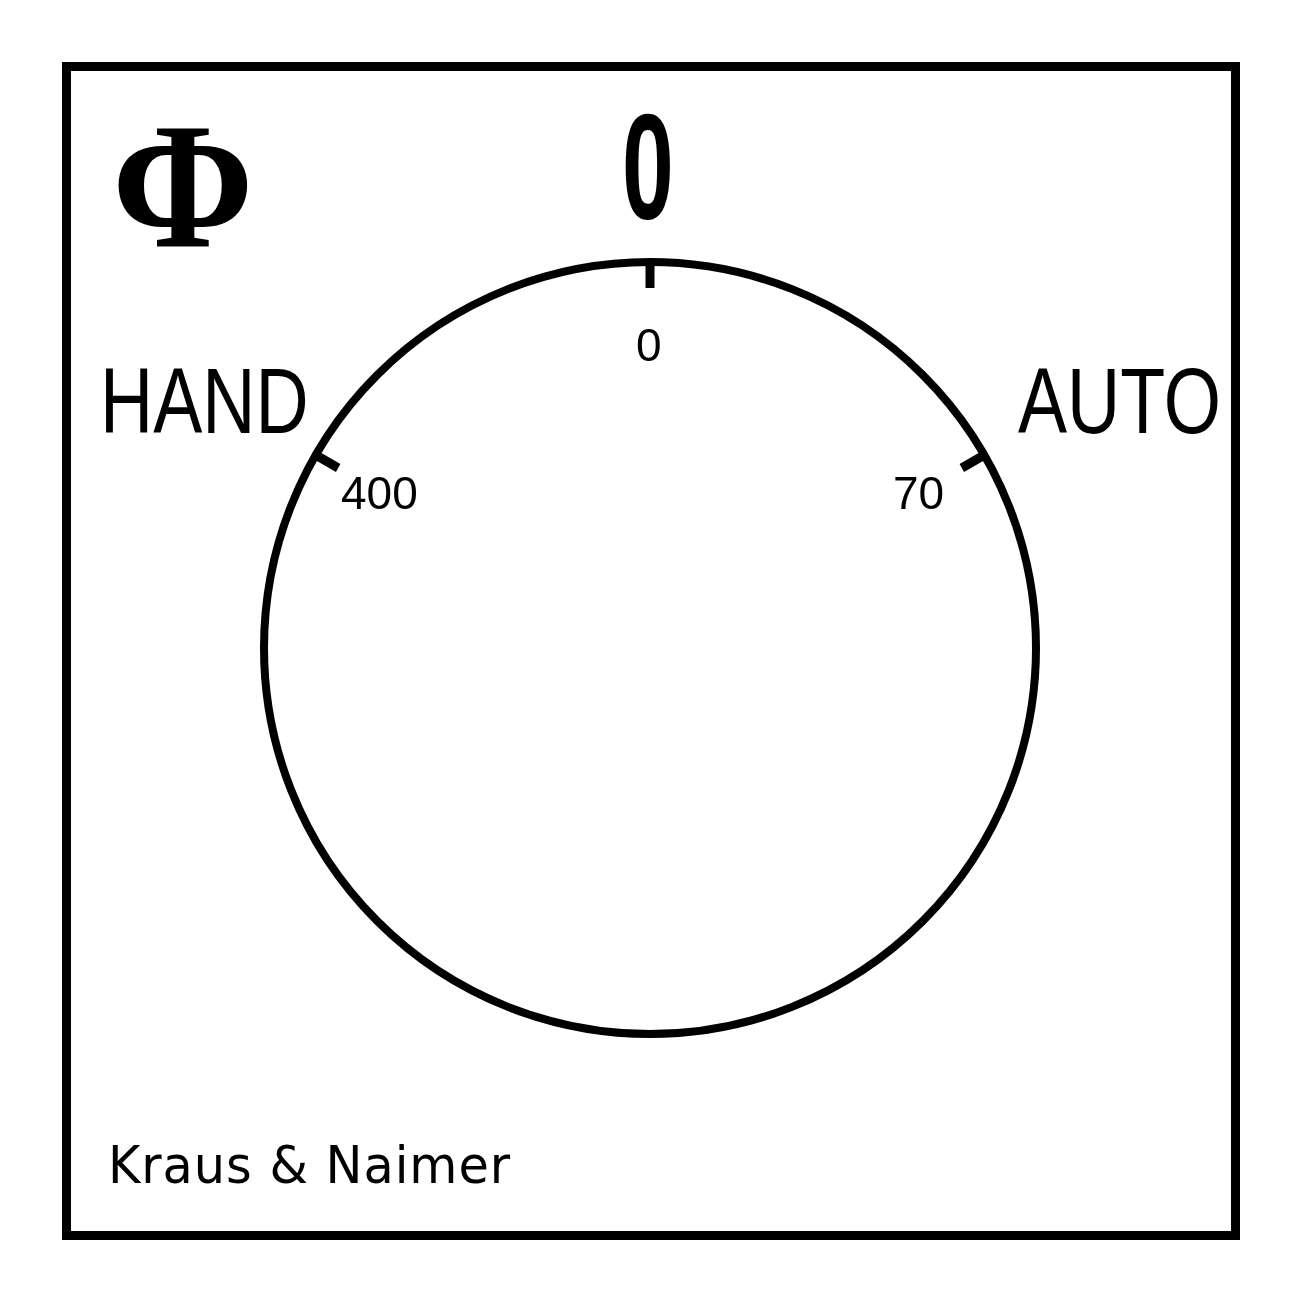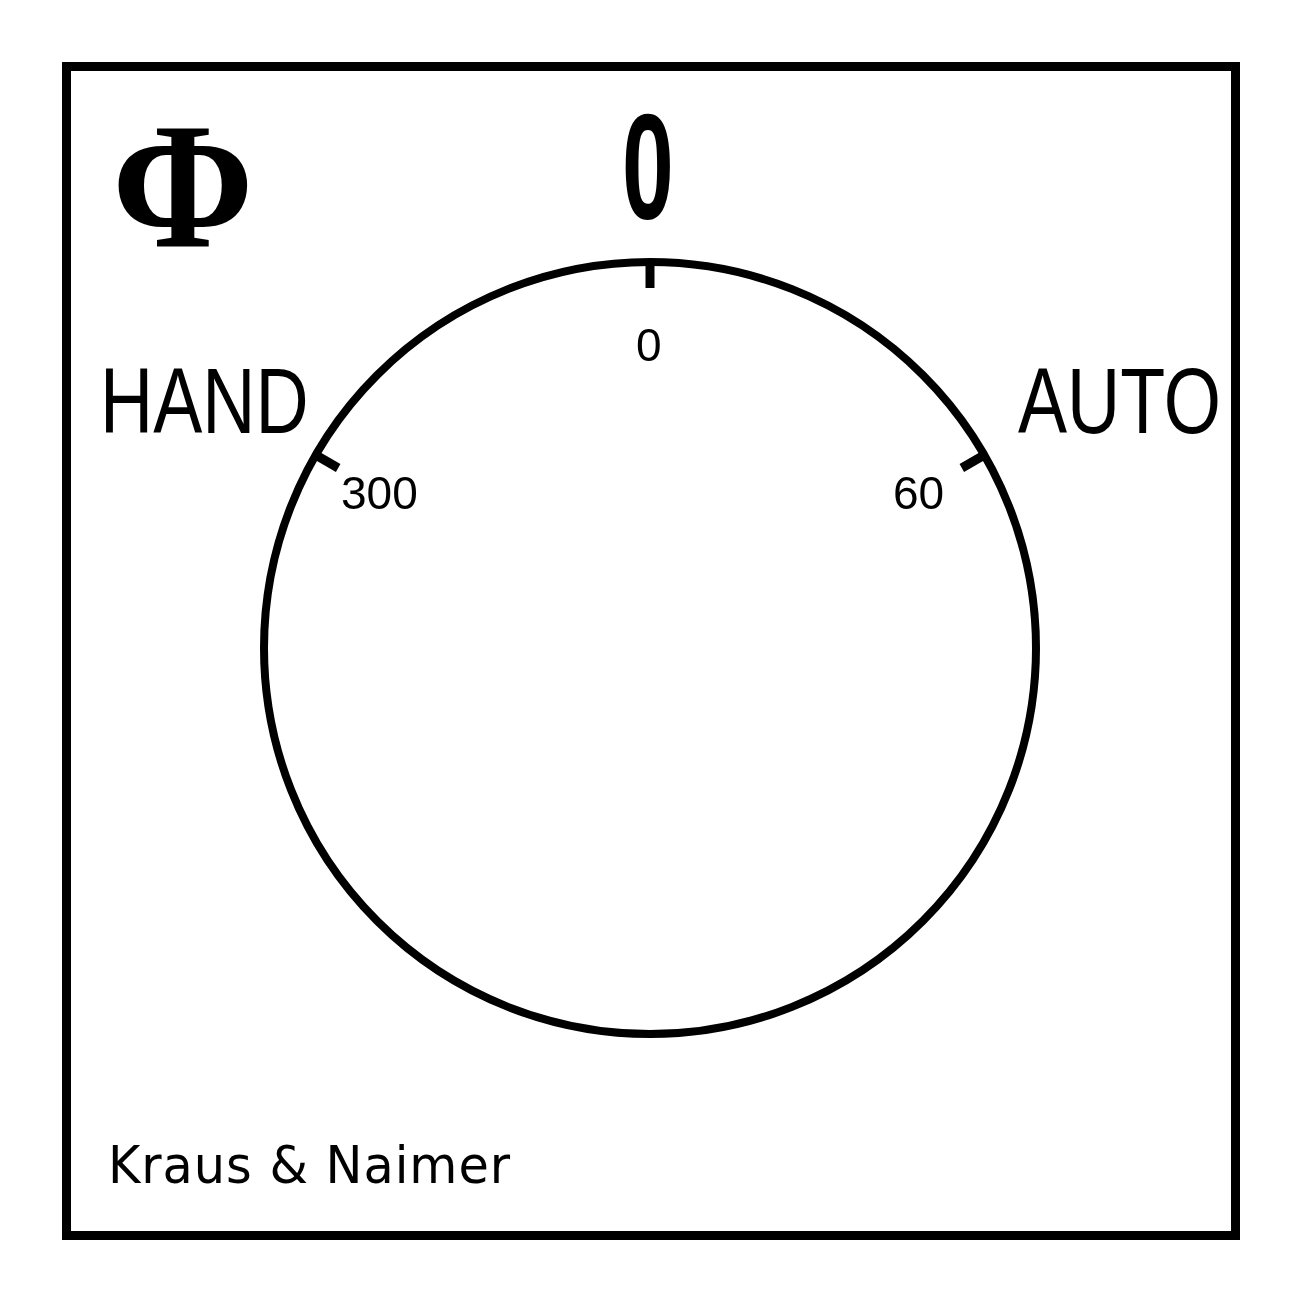--- a/index.html
+++ b/index.html
@@ -122,19 +122,19 @@
   <div class="txt" id="label-phi">Φ</div>
 
   <div class="txt" id="label-position-zero-big">0</div>
 
   <div class="txt mode-word" id="label-hand">HAND</div>
 
   <div class="txt mode-word" id="label-auto">AUTO</div>
 
   <div class="txt dial-num" id="label-dial-0">0</div>
 
-  <div class="txt dial-num" id="label-dial-300">300</div>
+  <div class="txt dial-num" id="label-dial-300">400</div>
 
-  <div class="txt dial-num" id="label-dial-60">60</div>
+  <div class="txt dial-num" id="label-dial-60">70</div>
 
   <div class="txt" id="label-brand">Kraus &amp; Naimer</div>
 
 </div>
 
 </body></html>

